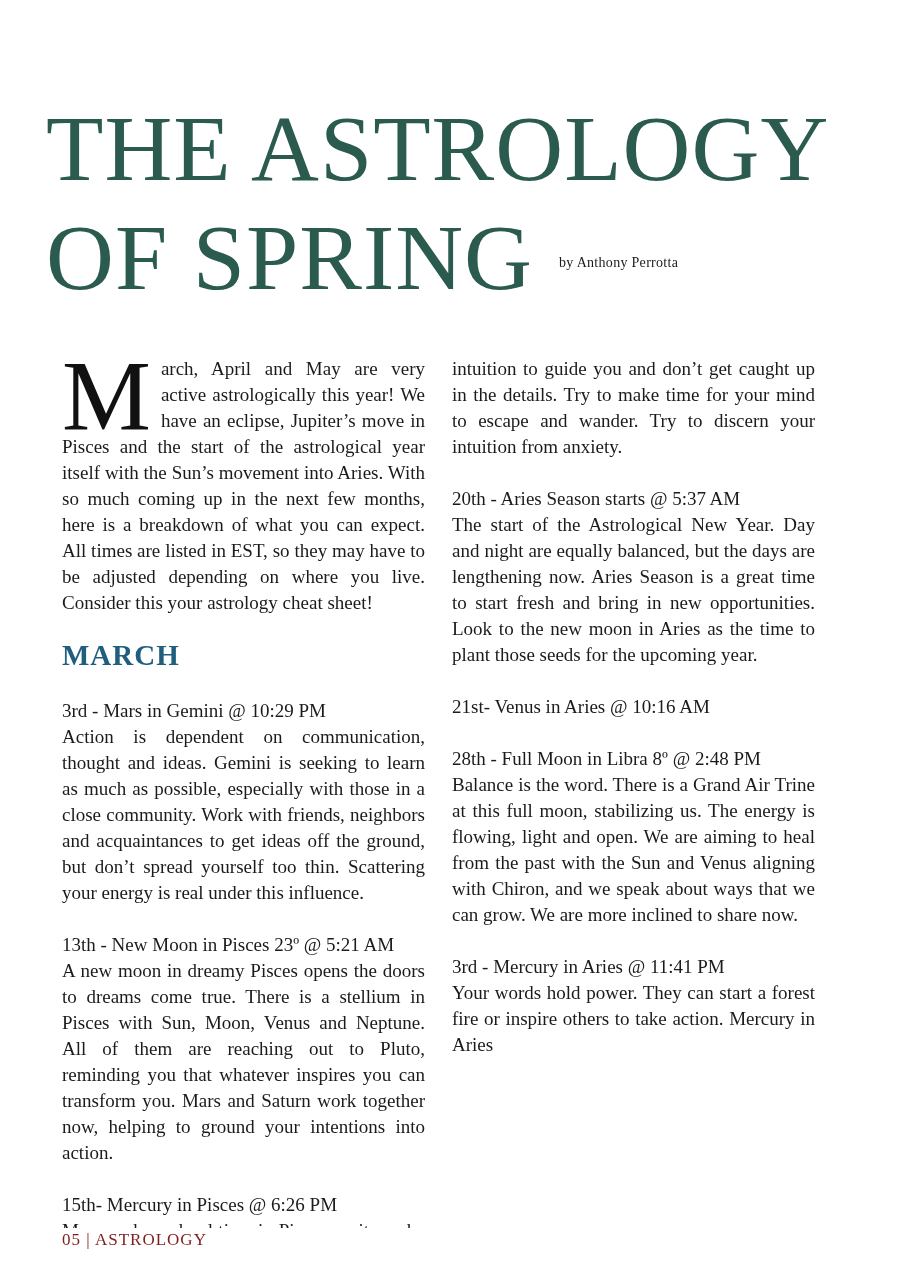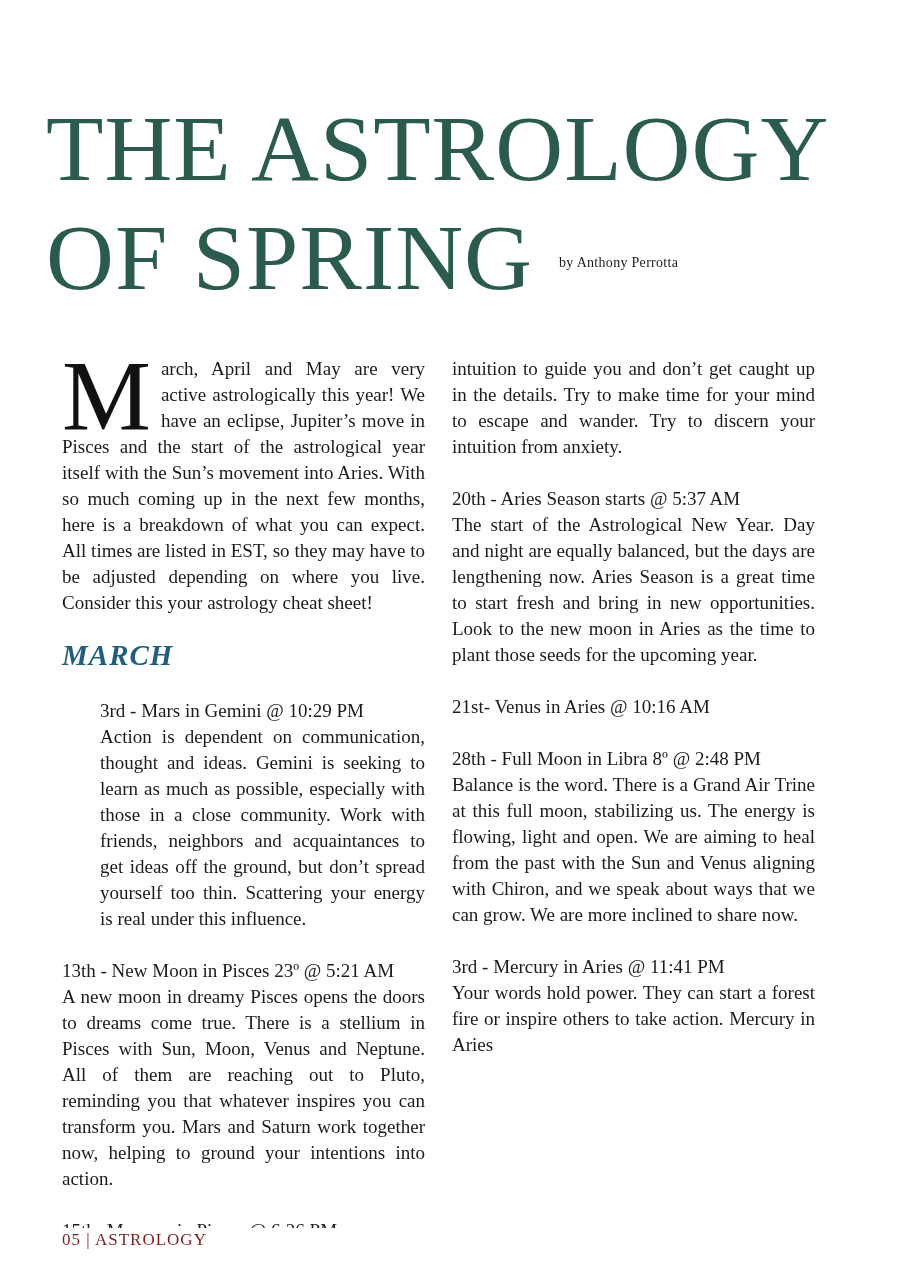--- a/index.html
+++ b/index.html
@@ -76,25 +76,24 @@
     height: 72px;
     margin: 4px 10px 2px 0;
     color: #111111;
   }
   .section-heading {
     margin: 24px 0 28px 0;
     font-size: 29px;
     line-height: 30px;
     font-weight: bold;
     letter-spacing: 1px;
-    font-style: italic;
   }
   .section-heading.march { color: #1f5e7e; }
   .section-heading.april { color: #3e8d73; margin-top: 20px; }
-  .section-heading + .entry { margin-top: 0; margin-left: 38px; }
+  .section-heading + .entry { margin-top: 0; }
   
   .page-footer {
     position: absolute;
     left: 62px;
     bottom: 28px;
     font-size: 17px;
     line-height: 24px;
     letter-spacing: 1px;
     color: #7f1d1d;
   }

